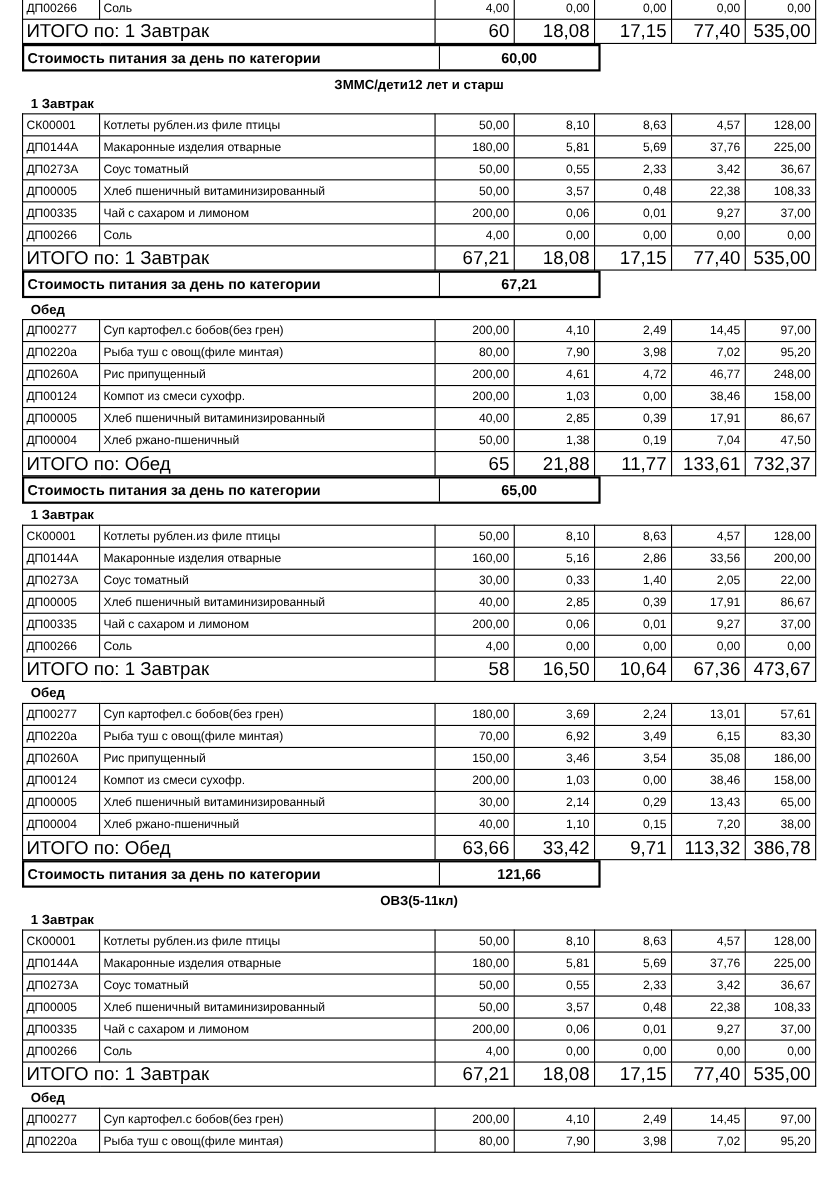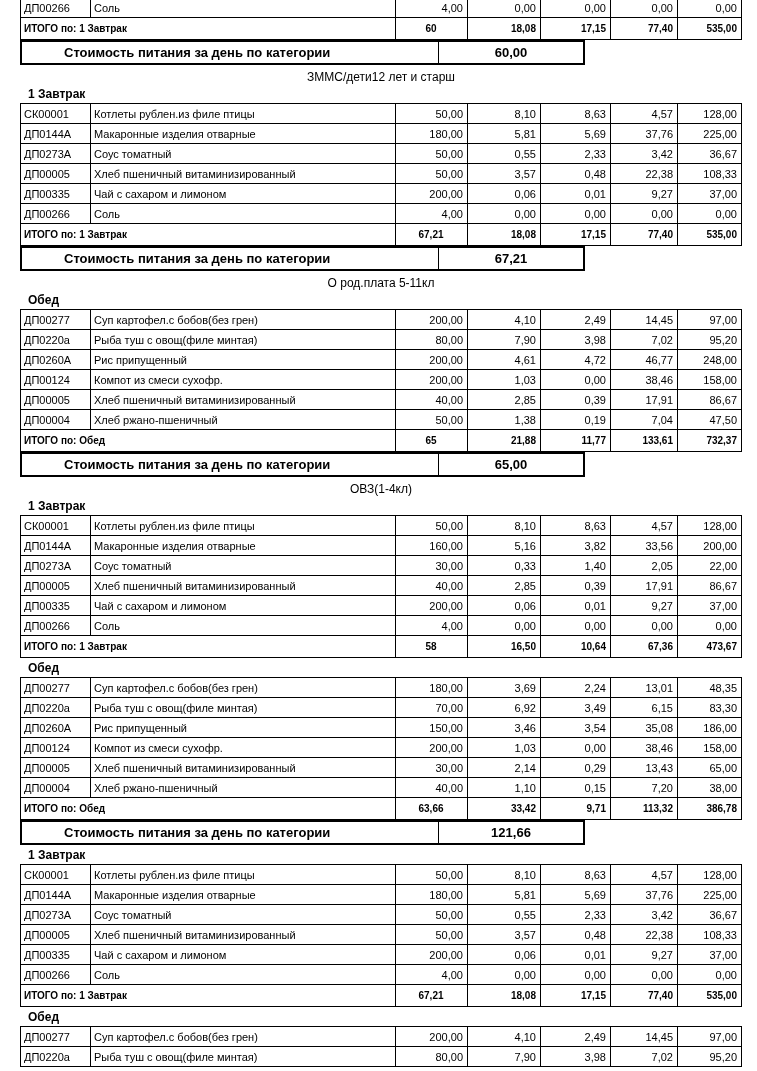--- a/index.html
+++ b/index.html
@@ -23,53 +23,52 @@
     border: 1px solid #000000;
     font-size: 11px;
     height: 19px;
     padding: 0 4px 0 3px;
     white-space: nowrap;
     overflow: hidden;
     vertical-align: middle;
   }
   td.txt { text-align: left; }
   td.num { text-align: right; }
-  td.ctr { text-align: center; }
+  td.ctr { text-align: right; }
   tr.total-row td {
-    font-weight: bold;
+    font-weight: normal;
     height: 21px;
-    font-size: 10px;
+    font-size: 17px;
   }
   .day-cost {
     width: 522px;
     height: 21px;
     border: 2px solid #000000;
     display: flex;
     align-items: stretch;
     font-weight: bold;
     box-sizing: content-box;
-    padding-left: 39px;
   }
   .dc-label {
     width: 374px;
     font-size: 13px;
     padding-left: 3px;
     display: flex;
     align-items: center;
   }
   .dc-value {
     flex: 1;
     font-size: 13px;
     border-left: 1px solid #000000;
     display: flex;
     align-items: center;
     justify-content: center;
   }
   .cat {
-    font-weight: normal;
+    font-weight: bold;
     font-size: 12px;
     text-align: center;
     margin: 5px 0 3px 0;
   }
   .meal {
     font-weight: bold;
     font-size: 12px;
     margin: 3px 0 2px 8px;
   }
 </style>
@@ -185,21 +184,20 @@
           <td class="num">17,15</td>
           <td class="num">77,40</td>
           <td class="num">535,00</td>
         </tr>
       </tbody>
     </table>
     <div class="day-cost">
       <div class="dc-label">Стоимость питания за день по категории</div>
       <div class="dc-value">67,21</div>
     </div>
-    <div class="cat">О род.плата 5-11кл</div>
     <div class="meal">Обед</div>
     <table class="grid">
       <colgroup>
         <col style="width: 70px;">
         <col style="width: 305px;">
         <col style="width: 72px;">
         <col style="width: 73px;">
         <col style="width: 70px;">
         <col style="width: 67px;">
         <col style="width: 64px;">
@@ -266,21 +264,20 @@
           <td class="num">11,77</td>
           <td class="num">133,61</td>
           <td class="num">732,37</td>
         </tr>
       </tbody>
     </table>
     <div class="day-cost">
       <div class="dc-label">Стоимость питания за день по категории</div>
       <div class="dc-value">65,00</div>
     </div>
-    <div class="cat">ОВЗ(1-4кл)</div>
     <div class="meal">1 Завтрак</div>
     <table class="grid">
       <colgroup>
         <col style="width: 70px;">
         <col style="width: 305px;">
         <col style="width: 72px;">
         <col style="width: 73px;">
         <col style="width: 70px;">
         <col style="width: 67px;">
         <col style="width: 64px;">
@@ -293,21 +290,21 @@
           <td class="num">8,10</td>
           <td class="num">8,63</td>
           <td class="num">4,57</td>
           <td class="num">128,00</td>
         </tr>
         <tr class="item-row">
           <td class="txt">ДП0144А</td>
           <td class="txt">Макаронные изделия отварные</td>
           <td class="num">160,00</td>
           <td class="num">5,16</td>
-          <td class="num">3,82</td>
+          <td class="num">2,86</td>
           <td class="num">33,56</td>
           <td class="num">200,00</td>
         </tr>
         <tr class="item-row">
           <td class="txt">ДП0273А</td>
           <td class="txt">Соус томатный</td>
           <td class="num">30,00</td>
           <td class="num">0,33</td>
           <td class="num">1,40</td>
           <td class="num">2,05</td>
@@ -362,21 +359,21 @@
         <col style="width: 64px;">
       </colgroup>
       <tbody>
         <tr class="item-row">
           <td class="txt">ДП00277</td>
           <td class="txt">Суп картофел.с бобов(без грен)</td>
           <td class="num">180,00</td>
           <td class="num">3,69</td>
           <td class="num">2,24</td>
           <td class="num">13,01</td>
-          <td class="num">48,35</td>
+          <td class="num">57,61</td>
         </tr>
         <tr class="item-row">
           <td class="txt">ДП0220а</td>
           <td class="txt">Рыба туш с овощ(филе минтая)</td>
           <td class="num">70,00</td>
           <td class="num">6,92</td>
           <td class="num">3,49</td>
           <td class="num">6,15</td>
           <td class="num">83,30</td>
         </tr>
@@ -423,20 +420,21 @@
           <td class="num">9,71</td>
           <td class="num">113,32</td>
           <td class="num">386,78</td>
         </tr>
       </tbody>
     </table>
     <div class="day-cost">
       <div class="dc-label">Стоимость питания за день по категории</div>
       <div class="dc-value">121,66</div>
     </div>
+    <div class="cat">ОВЗ(5-11кл)</div>
     <div class="meal">1 Завтрак</div>
     <table class="grid">
       <colgroup>
         <col style="width: 70px;">
         <col style="width: 305px;">
         <col style="width: 72px;">
         <col style="width: 73px;">
         <col style="width: 70px;">
         <col style="width: 67px;">
         <col style="width: 64px;">

